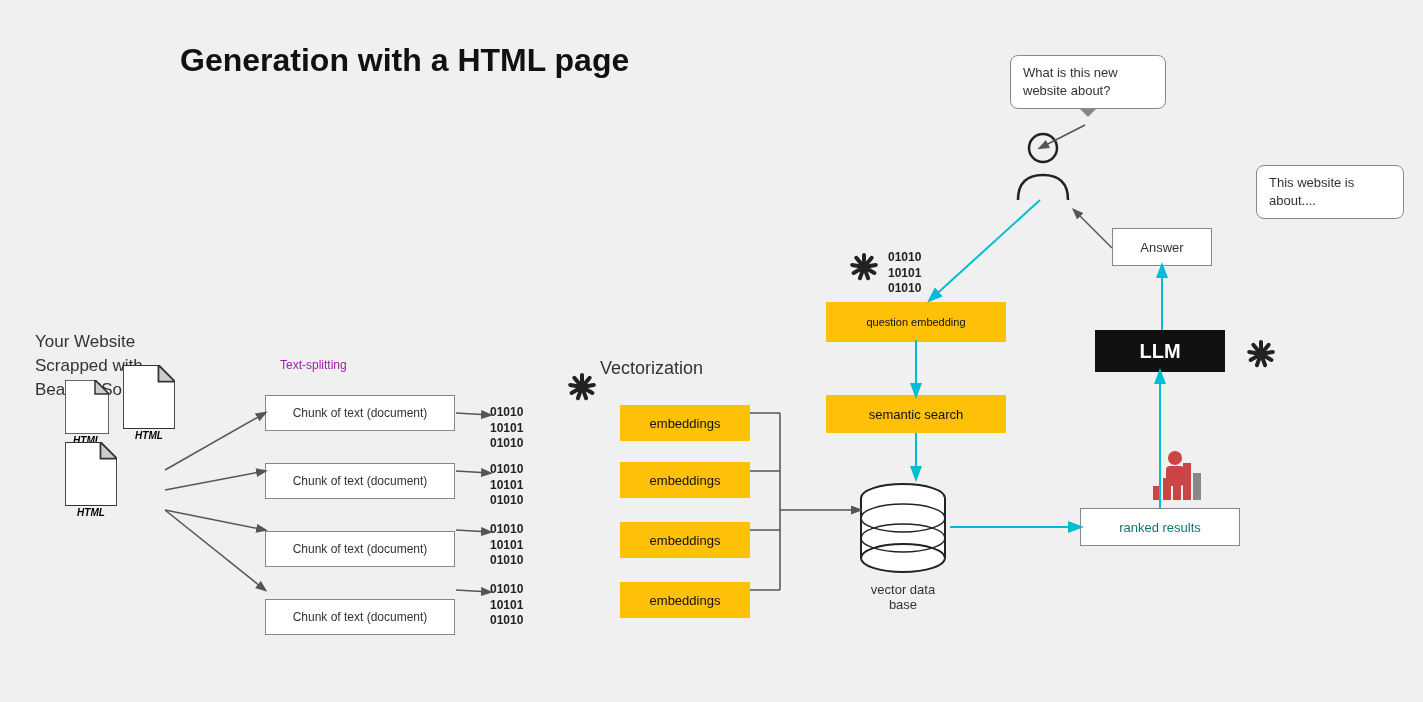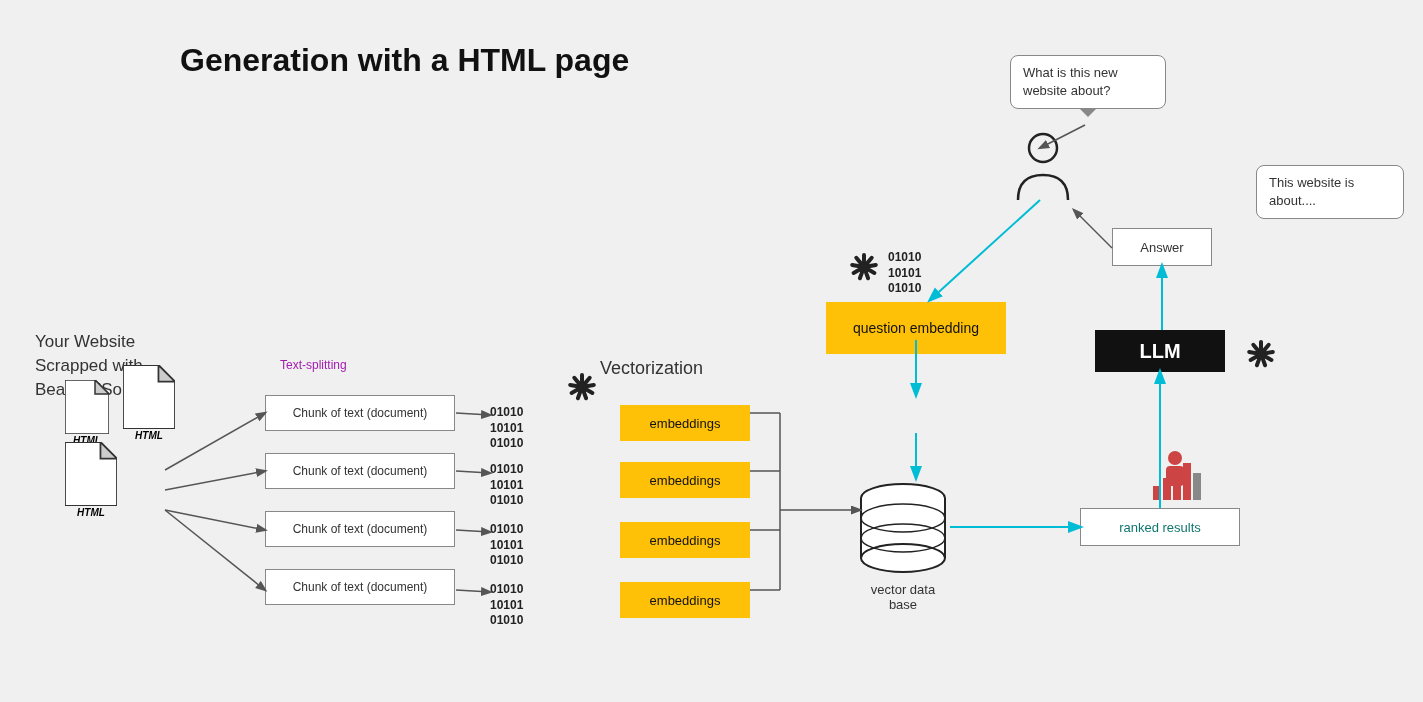--- a/index.html
+++ b/index.html
@@ -73,21 +73,21 @@
       color: #a21caf;
     }
 
     
     .chunks-container {
       position: absolute;
       top: 395px;
       left: 265px;
       display: flex;
       flex-direction: column;
-      gap: 22px;
+      gap: 32px;
     }
 
     .chunk-box {
       width: 190px;
       height: 36px;
       border: 1.5px solid #888;
       background: white;
       display: flex;
       align-items: center;
       justify-content: center;
@@ -132,26 +132,26 @@
     .openai-icon {
       position: absolute;
     }
 
     
     .question-embedding-box {
       position: absolute;
       top: 302px;
       left: 826px;
       width: 180px;
-      height: 52px;
+      height: 40px;
       background: #FFC107;
       display: flex;
       align-items: center;
       justify-content: center;
-      font-size: 14px;
+      font-size: 11px;
       color: #111;
     }
 
     
     .semantic-search-box {
       position: absolute;
       top: 395px;
       left: 826px;
       width: 180px;
       height: 38px;
@@ -409,20 +409,21 @@
   </div>
 
   <div class="binary-group" style="top:250px; left:888px;">
     <span>01010</span>
       <span>10101</span>
       <span>01010</span>
   </div>
 
   <div class="question-embedding-box">question embedding</div>
 
+  <div class="semantic-search-box">semantic search</div>
 
   <div class="vector-db">
     <svg width="90" height="100" viewBox="0 0 90 100">
 
       <ellipse cx="45" cy="20" rx="42" ry="14" fill="white" stroke="#222" stroke-width="2"></ellipse>
       <rect x="3" y="20" width="84" height="60" fill="white" stroke="#222" stroke-width="0"></rect>
       <line x1="3" y1="20" x2="3" y2="80" stroke="#222" stroke-width="2"></line>
       <line x1="87" y1="20" x2="87" y2="80" stroke="#222" stroke-width="2"></line>
       <ellipse cx="45" cy="80" rx="42" ry="14" fill="white" stroke="#222" stroke-width="2"></ellipse>
 

